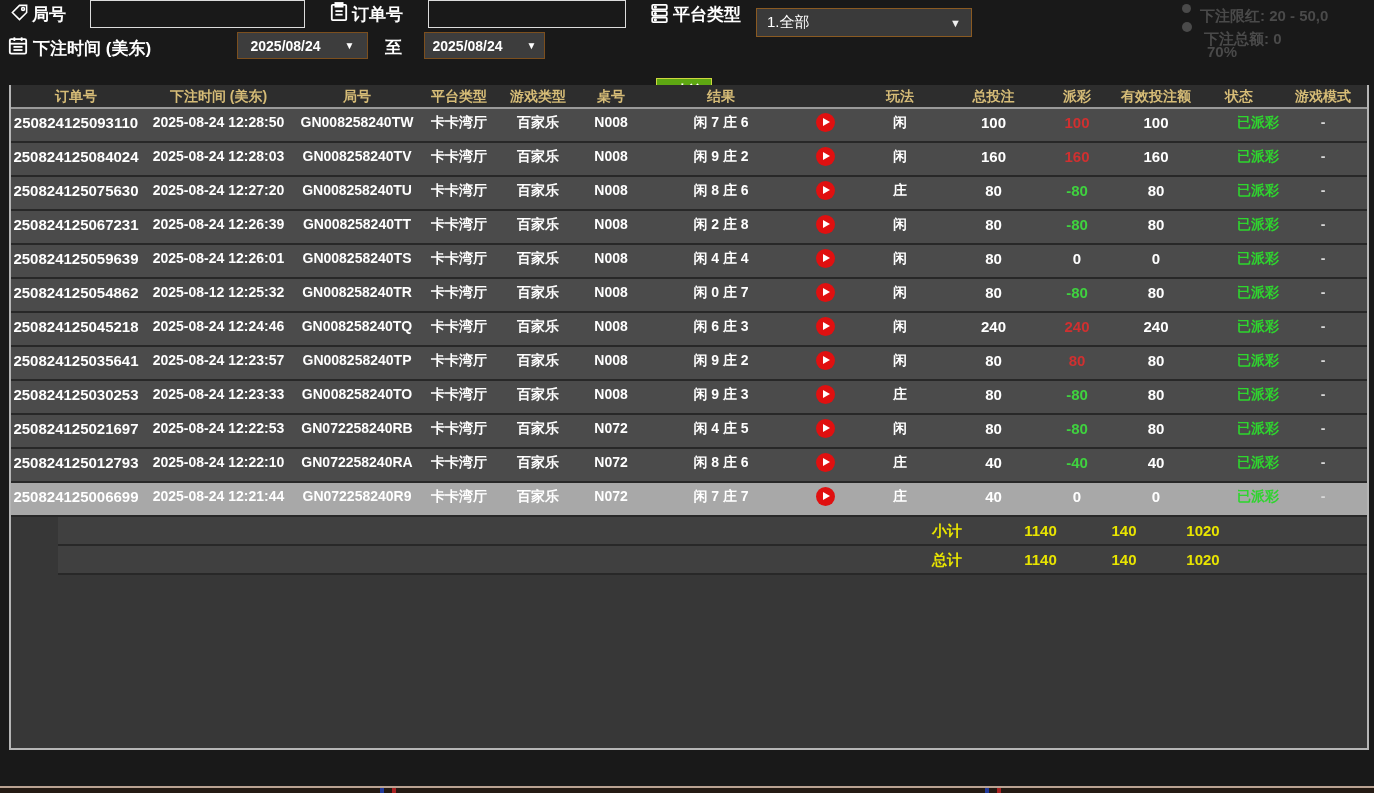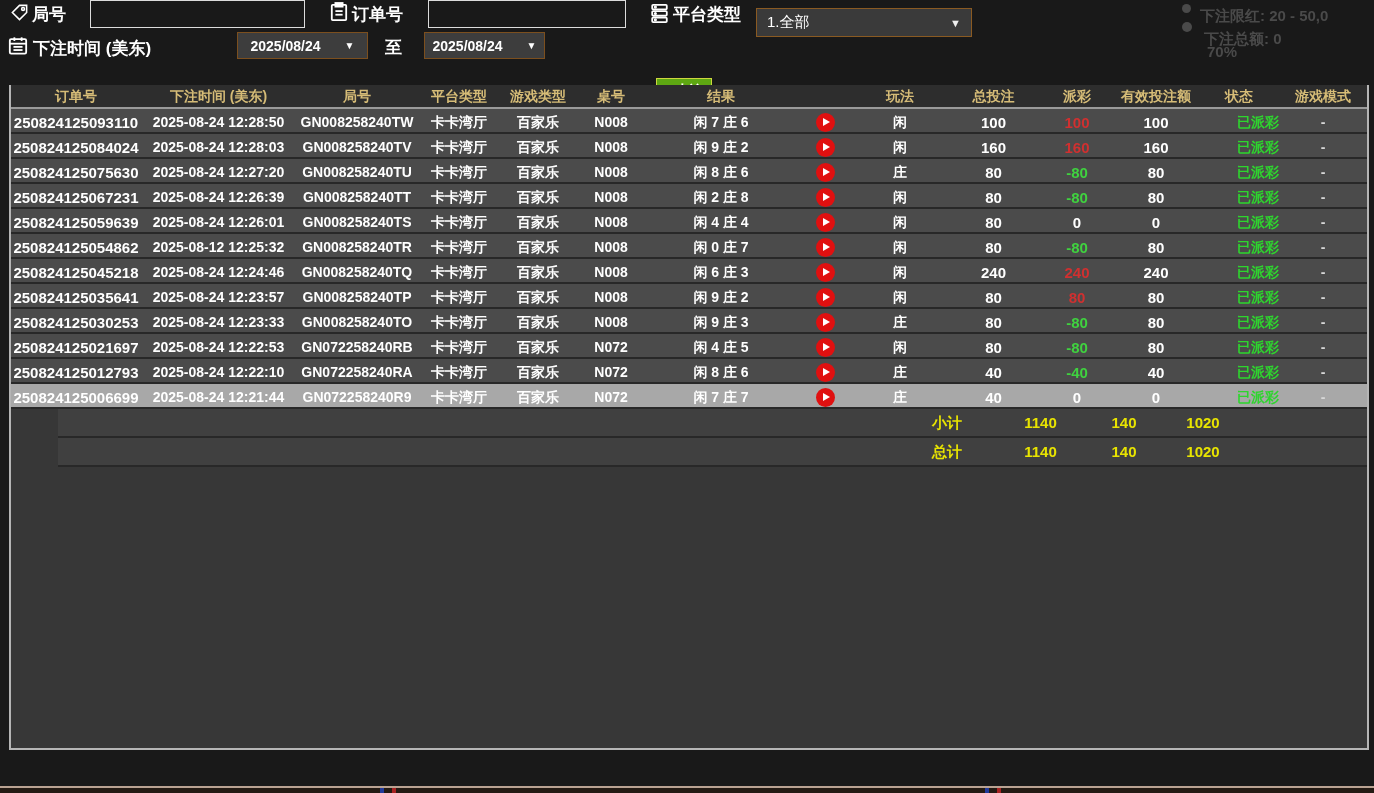--- a/index.html
+++ b/index.html
@@ -22,21 +22,21 @@
   .dimtext { color:#4a4a4a; font-weight:bold; white-space:nowrap; }
   .dimdot { background:#4a4a4a; border-radius:50%; display:inline-block; }
   
   #report-table { position:absolute; left:9px; top:85px; width:1360px; height:665px;
     border-left:2px solid #b5b5b5; border-right:2px solid #b5b5b5; border-bottom:2px solid #b5b5b5;
     background:#373737; }
   .grid { display:grid; grid-template-columns:130px 155px 122px 82px 76px 70px 150px 58px 92px 95px 72px 86px 80px 88px; }
   #thead { height:24px; background:#2d2d2d; border-bottom:2px solid #9a9a9a; }
   #thead .hcell { color:#d6bc77; font-weight:bold; font-size:14px; text-align:center; line-height:22px;
     white-space:nowrap; overflow:hidden; }
-  .trow { height:25px; background:#4b4b4b; border-bottom:2px solid #282828; cursor:pointer; }
+  .trow { height:34px; background:#4b4b4b; border-bottom:2px solid #282828; cursor:pointer; }
   .trow.selected { background:#a8a8a8; }
   .tcell { color:#ffffff; font-weight:600; font-size:14px; text-align:center; line-height:27px;
     white-space:nowrap; overflow:hidden; }
   .tcell.num { font-size:15px; }
   .tcell.pos { color:#d03030; }
   .tcell.neg { color:#3fd23f; }
   .tcell.status { color:#2ed52e;text-align:right; }
   .tcell.mode { color:#d8d8d8; }
   .playwrap { display:flex; align-items:center; justify-content:center; height:27px; }
   .play-btn { width:19px; height:19px; border-radius:50%; background:#e01010; position:relative; cursor:pointer; }

